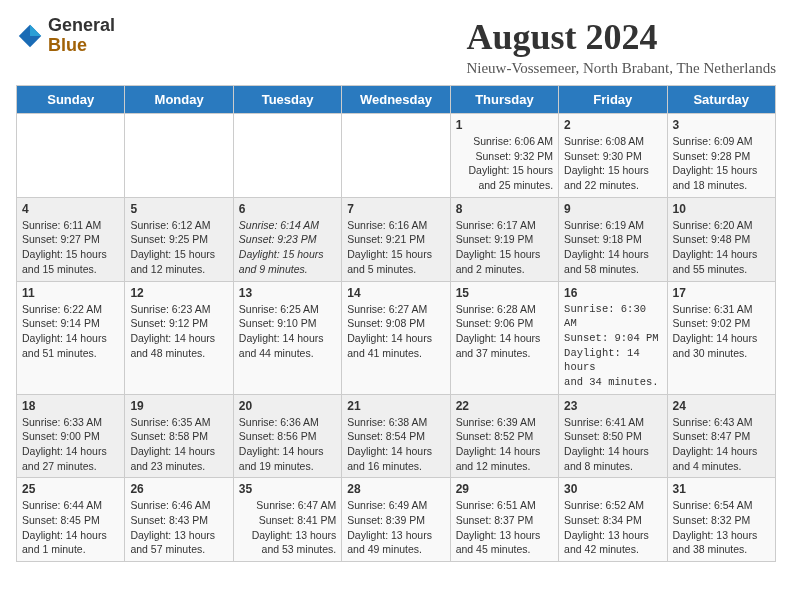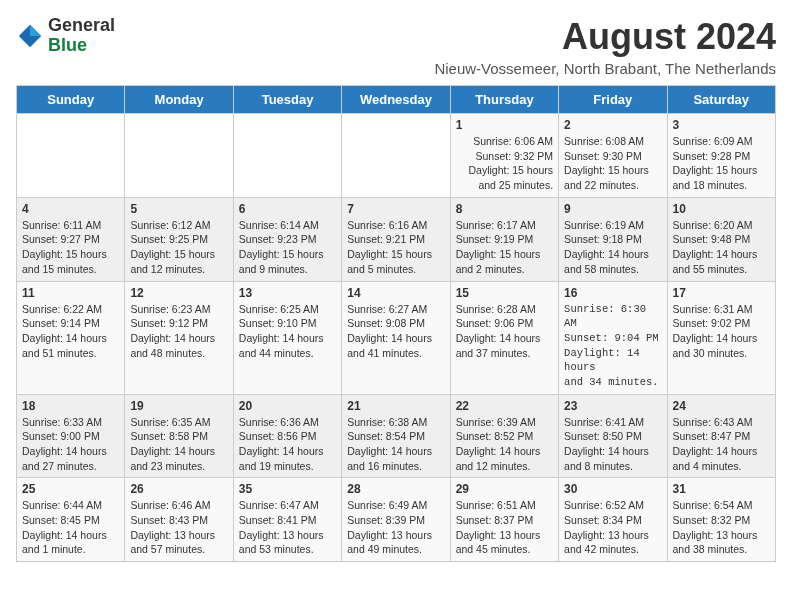--- a/index.html
+++ b/index.html
@@ -20,27 +20,28 @@
       display: flex;
       align-items: center;
       gap: 4px;
     }
     .logo-text {
       font-size: 18px;
       font-weight: bold;
       line-height: 1.1;
     }
     .logo-general { color: #333; }
-    .logo-blue { color: #15803d; margin-top: 34px; }
+    .logo-blue { color: #a16207; margin-top: 34px; }
     .logo-icon {
       width: 28px;
       height: 28px;
     }
     .title-block {
-      text-align: right;
+      text-align: left;
+      font-family: Liberation Serif, serif;
     }
     .month-year {
       font-size: 36px;
       font-weight: bold;
       color: #333;
     }
     .location {
       font-size: 15px;
       color: #555;
       margin-top: 2px;
@@ -160,21 +161,21 @@
         </td>
         <td>
           <span class="day-number">5</span>
           <div class="day-info" style="white-space: pre-line;">Sunrise: 6:12 AM
 Sunset: 9:25 PM
 Daylight: 15 hours
 and 12 minutes.</div>
         </td>
         <td>
           <span class="day-number">6</span>
-          <div class="day-info" style="white-space: pre-line;">Sunrise: 6:14 AM
+          <div class="day-info" style="white-space: pre-line; font-style: italic;">Sunrise: 6:14 AM
 Sunset: 9:23 PM
 Daylight: 15 hours
 and 9 minutes.</div>
         </td>
         <td>
           <span class="day-number">7</span>
           <div class="day-info" style="white-space: pre-line;">Sunrise: 6:16 AM
 Sunset: 9:21 PM
 Daylight: 15 hours
 and 5 minutes.</div>
@@ -313,21 +314,21 @@
         </td>
         <td>
           <span class="day-number">26</span>
           <div class="day-info" style="white-space: pre-line;">Sunrise: 6:46 AM
 Sunset: 8:43 PM
 Daylight: 13 hours
 and 57 minutes.</div>
         </td>
         <td>
           <span class="day-number">35</span>
-          <div class="day-info" style="white-space: pre-line;">Sunrise: 6:47 AM
+          <div class="day-info" style="white-space: pre-line; text-align: right;">Sunrise: 6:47 AM
 Sunset: 8:41 PM
 Daylight: 13 hours
 and 53 minutes.</div>
         </td>
         <td>
           <span class="day-number">28</span>
           <div class="day-info" style="white-space: pre-line;">Sunrise: 6:49 AM
 Sunset: 8:39 PM
 Daylight: 13 hours
 and 49 minutes.</div>

